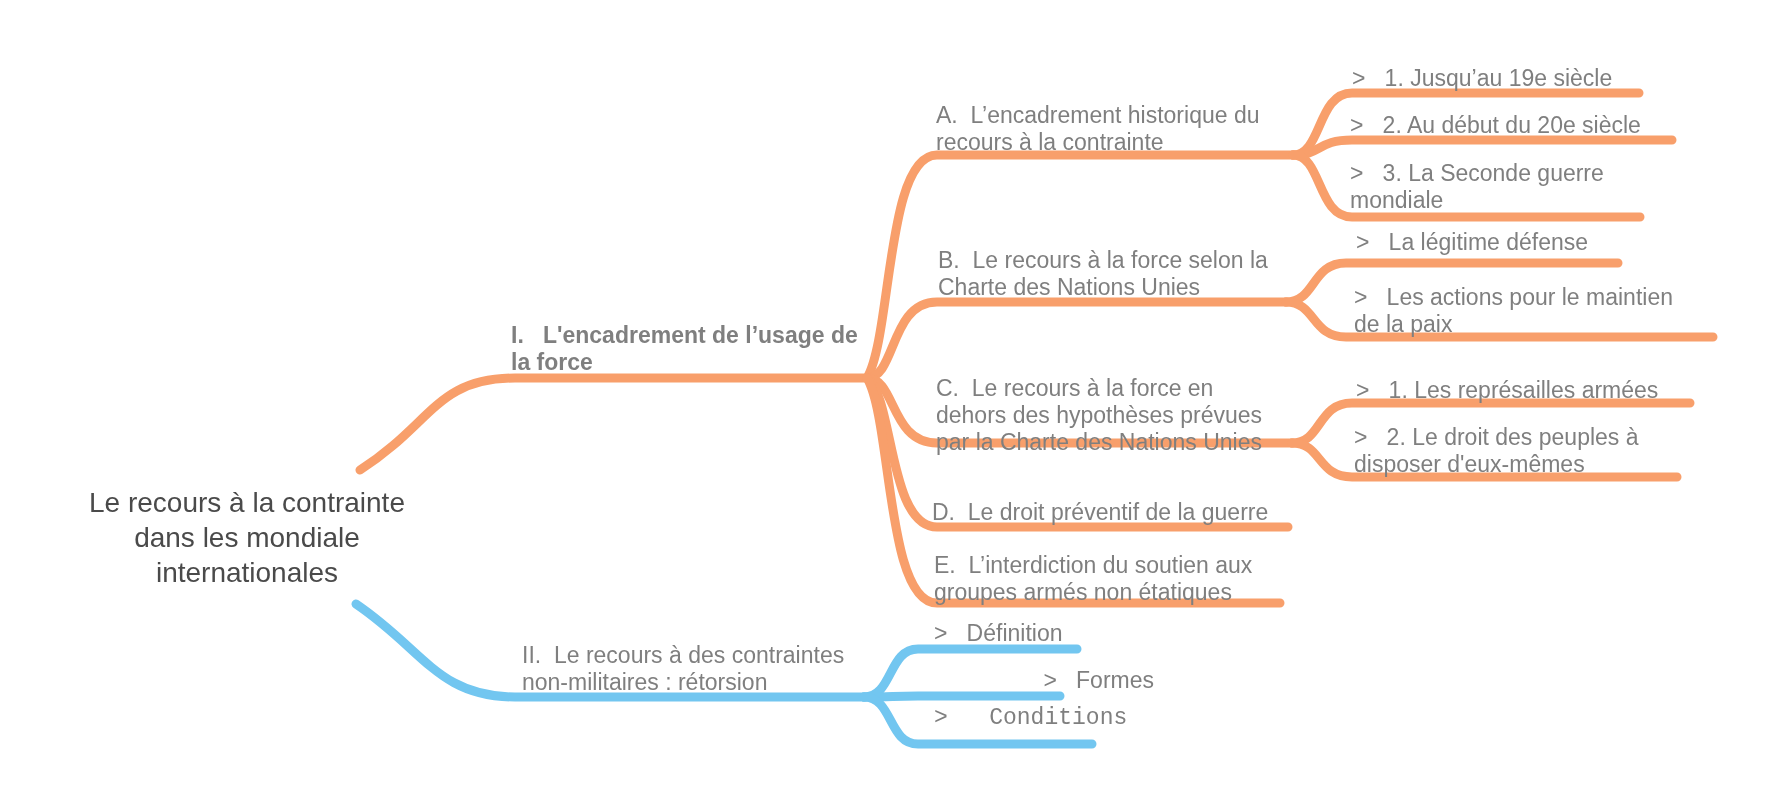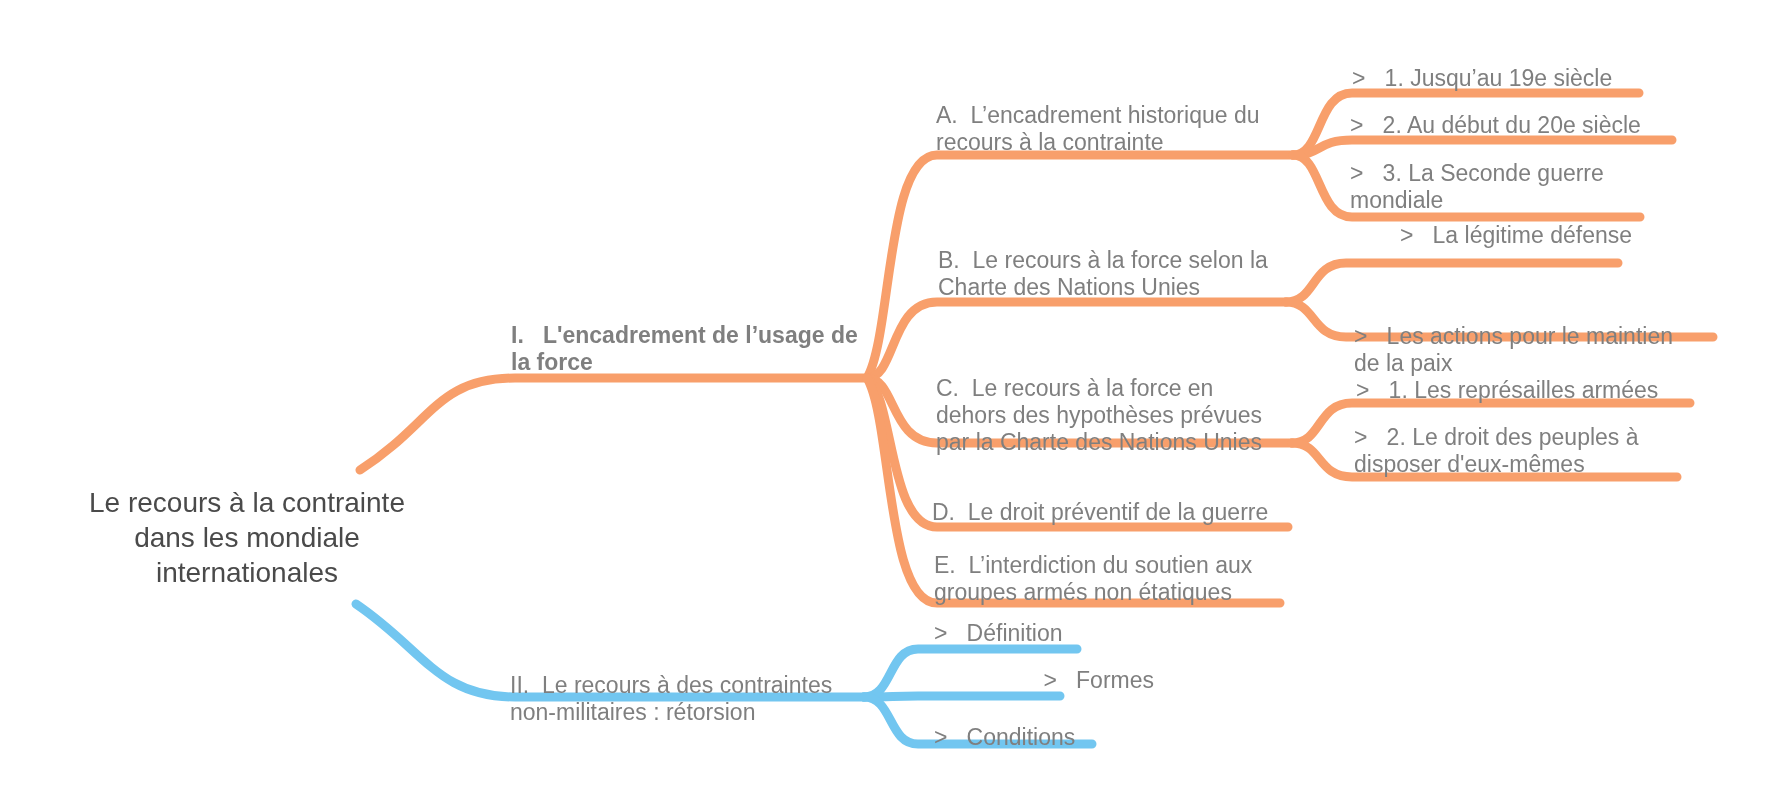--- a/index.html
+++ b/index.html
@@ -47,42 +47,42 @@
     <path class="b2" d="M 864 697 C 893 697 892 696 918 696 L 1060 696"></path>
     <path class="b2" d="M 864 697 C 893 697 888 744 918 744 L 1092 744"></path>
   </svg>
 
   <div class="label root" style="left:67px;top:485px;width:360px;">Le recours à la contrainte
 dans les mondiale
 internationales</div>
 
   <div class="label" style="left:511px;top:322px;width:380px;font-weight:bold;">I.   L'encadrement de l’usage de
 la force</div>
-  <div class="label" style="left:510px;top:642px;width:380px;margin-top:30px;">II.  Le recours à des contraintes
+  <div class="label" style="left:522px;top:642px;width:380px;">II.  Le recours à des contraintes
 non-militaires : rétorsion</div>
 
   <div class="label" style="left:936px;top:102px;width:380px;">A.  L’encadrement historique du
 recours à la contrainte</div>
   <div class="label" style="left:938px;top:247px;width:380px;">B.  Le recours à la force selon la
 Charte des Nations Unies</div>
   <div class="label" style="left:936px;top:359px;width:380px;margin-top:16px;">C.  Le recours à la force en
 dehors des hypothèses prévues
 par la Charte des Nations Unies</div>
   <div class="label" style="left:932px;top:499px;width:400px;">D.  Le droit préventif de la guerre</div>
   <div class="label" style="left:934px;top:552px;width:380px;">E.  L’interdiction du soutien aux
 groupes armés non étatiques</div>
 
   <div class="label" style="left:1352px;top:65px;width:330px;">&gt;   1. Jusqu’au 19e siècle</div>
   <div class="label" style="left:1350px;top:112px;width:340px;">&gt;   2. Au début du 20e siècle</div>
   <div class="label" style="left:1350px;top:160px;width:320px;">&gt;   3. La Seconde guerre
 mondiale</div>
-  <div class="label" style="left:1356px;top:222px;width:320px;text-align:center;">&gt;   La légitime défense</div>
-  <div class="label" style="left:1354px;top:284px;width:370px;margin-top:39px;">&gt;   Les actions pour le maintien
+  <div class="label" style="left:1356px;top:229px;width:320px;">&gt;   La légitime défense</div>
+  <div class="label" style="left:1354px;top:284px;width:370px;">&gt;   Les actions pour le maintien
 de la paix</div>
   <div class="label" style="left:1356px;top:377px;width:350px;">&gt;   1. Les représailles armées</div>
   <div class="label" style="left:1354px;top:424px;width:340px;">&gt;   2. Le droit des peuples à
 disposer d'eux-mêmes</div>
 
   <div class="label" style="left:934px;top:620px;width:220px;">&gt;   Définition</div>
   <div class="label" style="left:934px;top:667px;width:220px;text-align:right;">&gt;   Formes</div>
-  <div class="label" style="left:934px;top:724px;width:240px;">&gt;   Conditions</div>
+  <div class="label" style="left:934px;top:705px;width:240px;font-family:Liberation Mono, monospace;">&gt;   Conditions</div>
 
 </div>
 
 </body></html>

